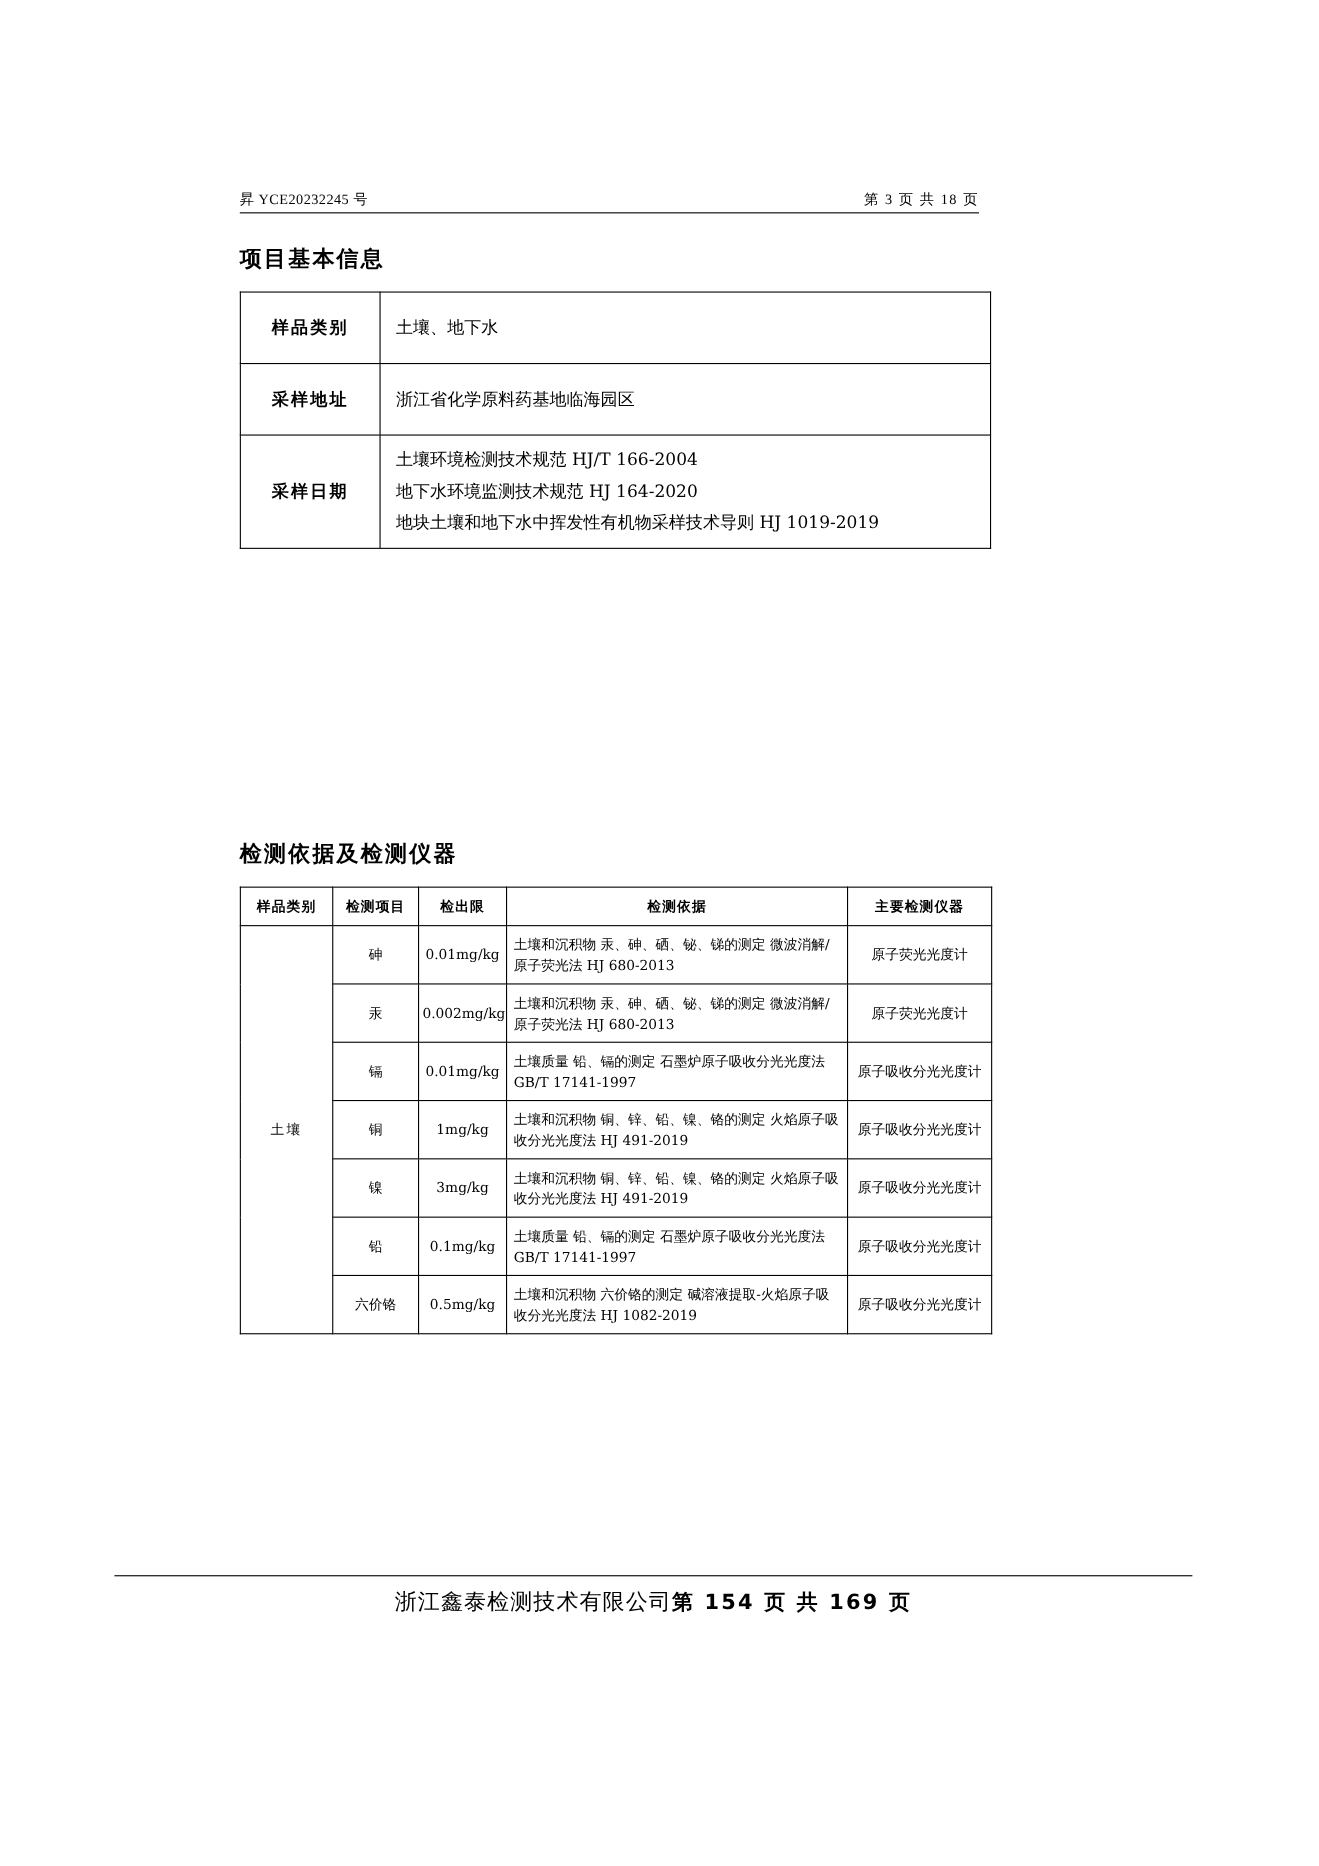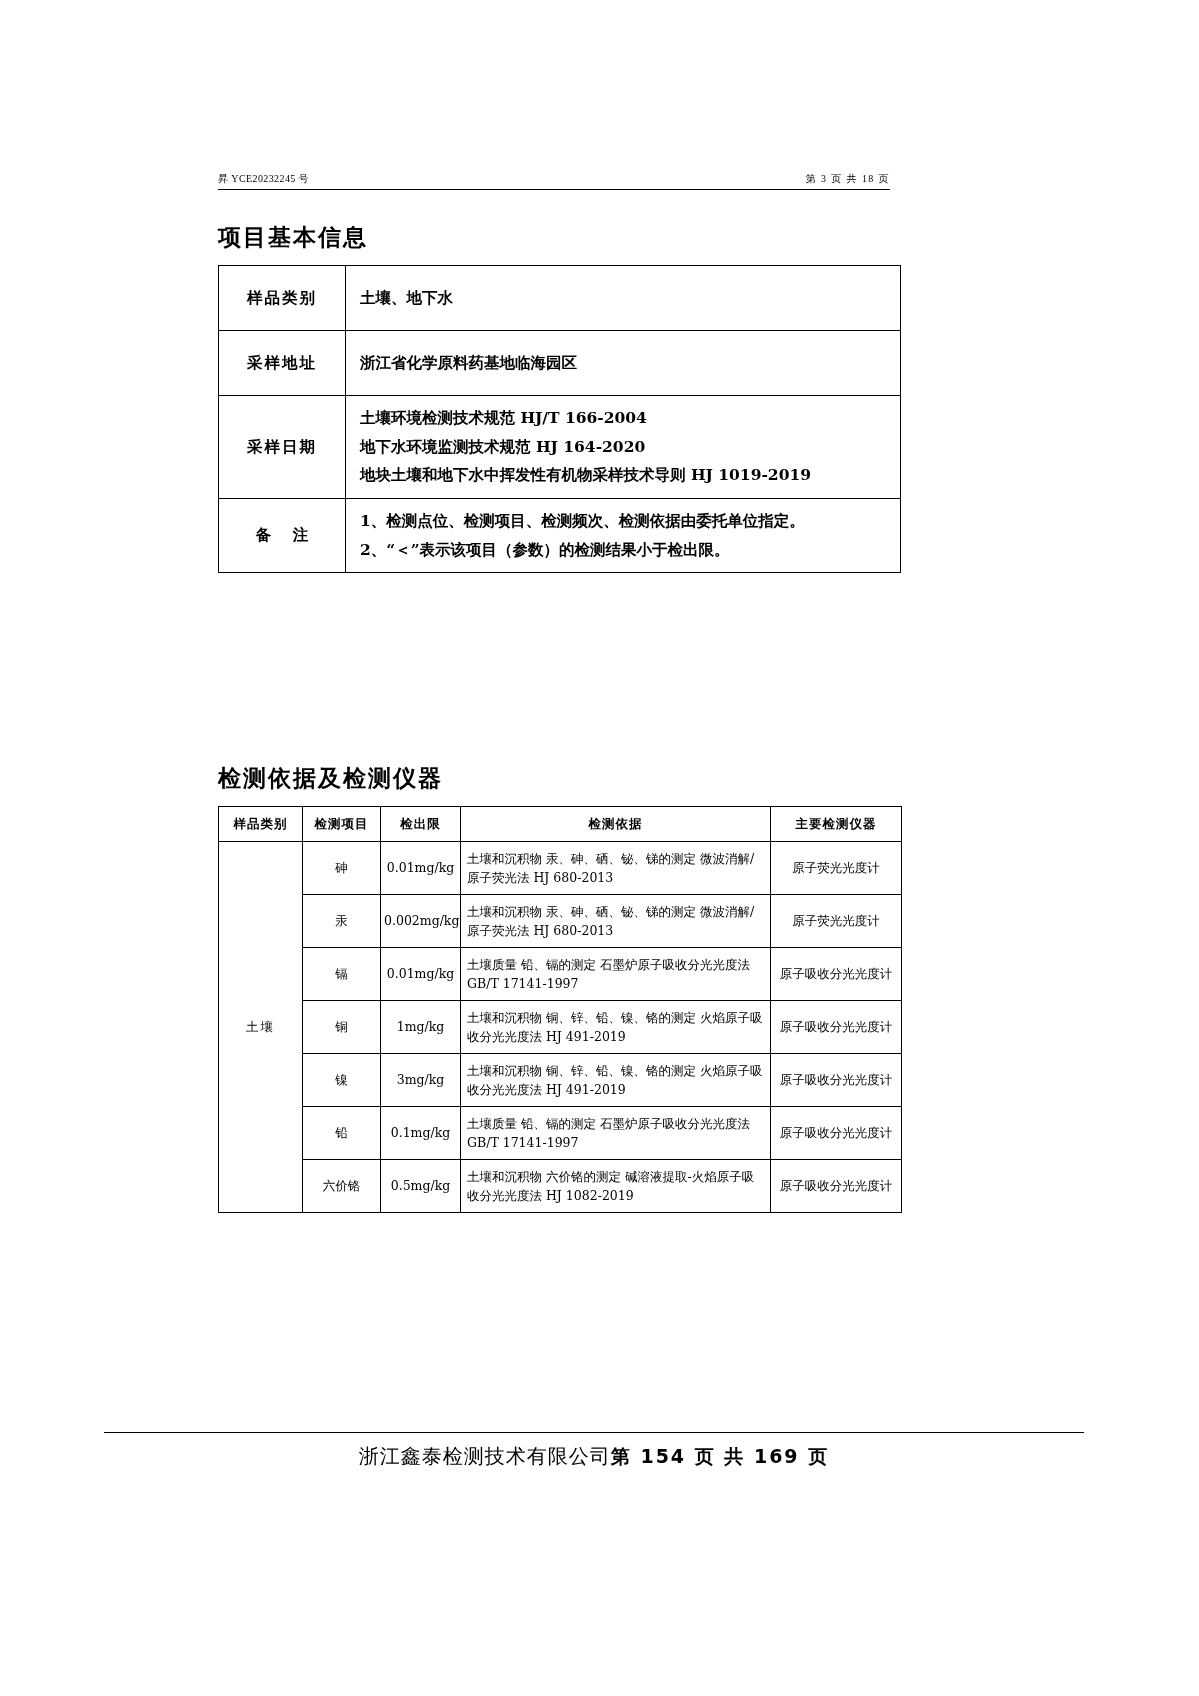--- a/index.html
+++ b/index.html
@@ -25,31 +25,31 @@
   .doc-header {
     position: absolute;
     left: 218px;
     top: 172px;
     width: 672px;
     display: flex;
     justify-content: space-between;
     align-items: flex-end;
     border-bottom: 1.5px solid #000;
     padding-bottom: 3px;
-    font-size: 10px;
+    font-size: 13px;
     letter-spacing: 0.4px;
   }
   .doc-header .right {
     letter-spacing: 1.4px;
     margin-left: 33px;
   }
   
   .section-title {
     position: absolute;
-    font-size: 23px;
+    font-size: 20px;
     font-weight: bold;
     letter-spacing: 2px;
     font-family: "DejaVu Serif", serif;
   }
   #title-basic { left: 218px; top: 222px; }
   #title-basis { left: 218px; top: 763px; }
 
   
   table {
     border-collapse: collapse;
@@ -58,21 +58,20 @@
     position: absolute;
     left: 218px;
     top: 265px;
     width: 683px;
     table-layout: fixed;
   }
   .info-table td {
     border: 1px solid #000;
     font-size: 15.5px;
     vertical-align: middle;
-    font-weight: bold;
   }
   .info-table td.label {
     width: 118px;
     text-align: center;
     font-weight: bold;
     font-family: "DejaVu Serif", serif;
     letter-spacing: 2px;
     padding: 6px 4px;
   }
   .info-table td.label.spaced {
@@ -162,25 +161,20 @@
       </tr>
       <tr class="tall">
         <td class="label">采样地址</td>
         <td class="value">浙江省化学原料药基地临海园区</td>
       </tr>
       <tr>
         <td class="label">采样日期</td>
         <td class="value" style="white-space: pre-line;">土壤环境检测技术规范 HJ/T 166-2004
 地下水环境监测技术规范 HJ 164-2020
 地块土壤和地下水中挥发性有机物采样技术导则 HJ 1019-2019</td>
-      </tr>
-      <tr>
-        <td class="label spaced">备  注</td>
-        <td class="value" style="white-space: pre-line;">1、检测点位、检测项目、检测频次、检测依据由委托单位指定。
-2、“＜”表示该项目（参数）的检测结果小于检出限。</td>
       </tr>
     </tbody>
   </table>
 
   <div class="section-title" id="title-basis">检测依据及检测仪器</div>
 
   <table class="basis-table">
     <colgroup>
       <col style="width:84px">
       <col style="width:78px">

